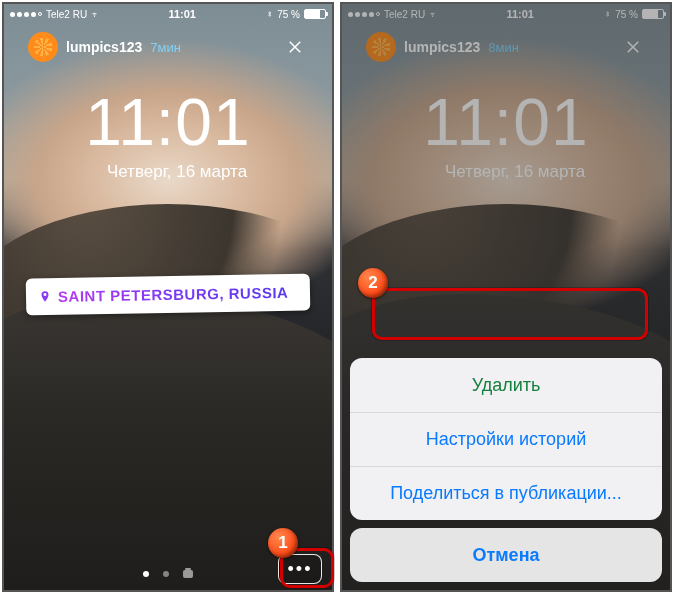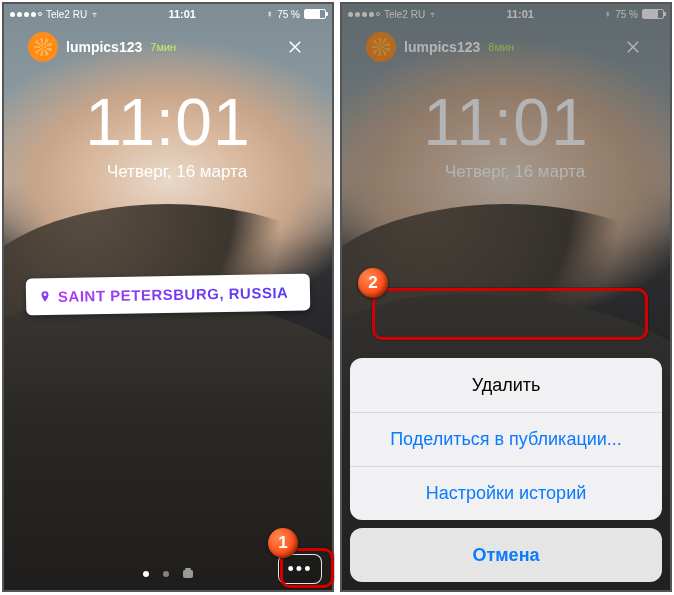--- a/index.html
+++ b/index.html
@@ -65,21 +65,21 @@
     background: radial-gradient(circle at 50% 50%, #ffcc66 0 40%, #ff8c1a 41% 100%);
     position: relative; flex: none;
   }
   .avatar::before {
     content:""; position:absolute; inset:3px; border-radius:50%;
     background:
       repeating-conic-gradient(#ff8c1a 0 20deg, #ffb347 20deg 40deg);
     mask: radial-gradient(circle, #000 55%, transparent 56%);
   }
   .uname { font-size: 14px; font-weight: 600; }
-  .time  { font-size: 11px; color: #bef264; }
+  .time  { font-size: 13px; color: #7dd3fc; }
   .close-x {
     margin-left: auto; width: 26px; height: 26px; color:#fff;
     display:flex; align-items:center; justify-content:center;
     font-size: 22px; cursor:pointer;
   }
 
   
   .lock-time {
     position:absolute; top:80px; left:0; right:0;
     text-align:center; color:#fff; font-size:66px; font-weight:200;
@@ -132,21 +132,21 @@
   .sheet-group {
     background: rgba(248,248,250,.97);
     border-radius:12px; overflow:hidden; margin-bottom:8px;
   }
   .sheet-btn {
     height:54px; display:flex; align-items:center; justify-content:center;
     font-size:18px; color:#0a7aff; cursor:pointer;
     border-top:1px solid #d8d8dc;
   }
   .sheet-btn:first-child { border-top:none; }
-  .sheet-btn.destructive { color:#000000; }
+  .sheet-btn.destructive { color:#15803d; }
   .sheet-cancel {
     background:#e5e5e5; border-radius:12px; height:54px;
     display:flex; align-items:center; justify-content:center;
     font-size:18px; font-weight:600; color:#0a7aff; cursor:pointer;
   }
 
   
   .badge {
     position:absolute; width:30px; height:30px; border-radius:50%;
     background: radial-gradient(circle at 35% 30%, #ff884d, #ff4d1a 60%, #cc2e00);
@@ -268,22 +268,22 @@
     </div>
   </div>
 
   <div class="lock-time">11:01</div>
   <div class="lock-date">Четверг, 16 марта</div>
 
   <div class="dimmer"></div>
   <div class="sheet">
     <div class="sheet-group">
       <div class="sheet-btn destructive">Удалить</div>
+      <div class="sheet-btn">Настройки историй</div>
       <div class="sheet-btn">Поделиться в публикации...</div>
-      <div class="sheet-btn">Настройки историй</div>
     </div>
     <div class="sheet-cancel">Отмена</div>
   </div>
 </div>
 
 <div class="red-ring" style="left:280px; top:548px; width:54px; height:40px;"></div>
 <div class="badge" style="left:268px; top:528px;">1</div>
 
 <div class="red-ring" style="left:372px; top:288px; width:276px; height:52px;"></div>
 <div class="badge" style="left:358px; top:268px;">2</div>

